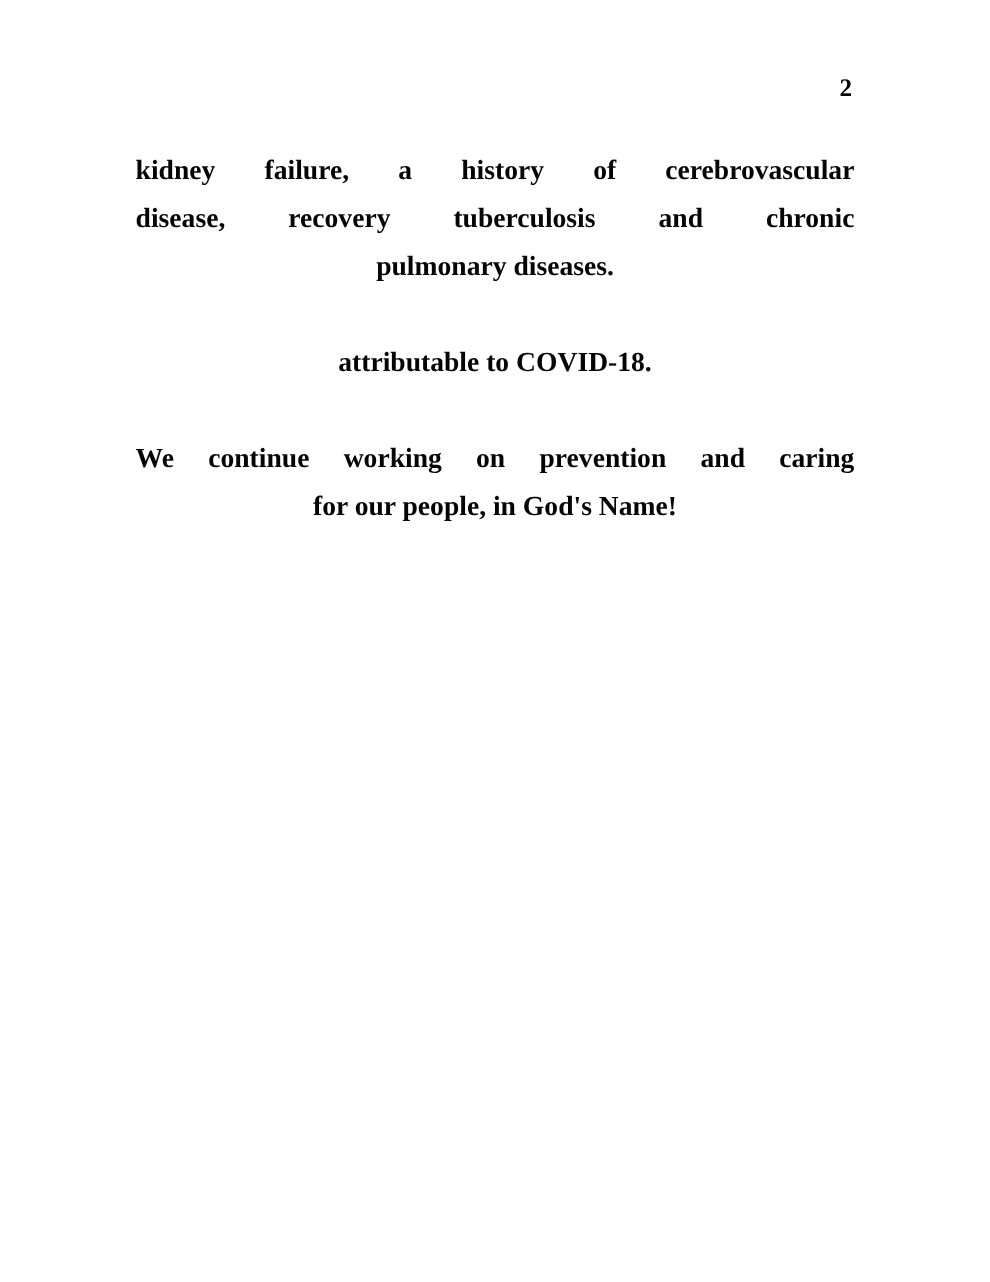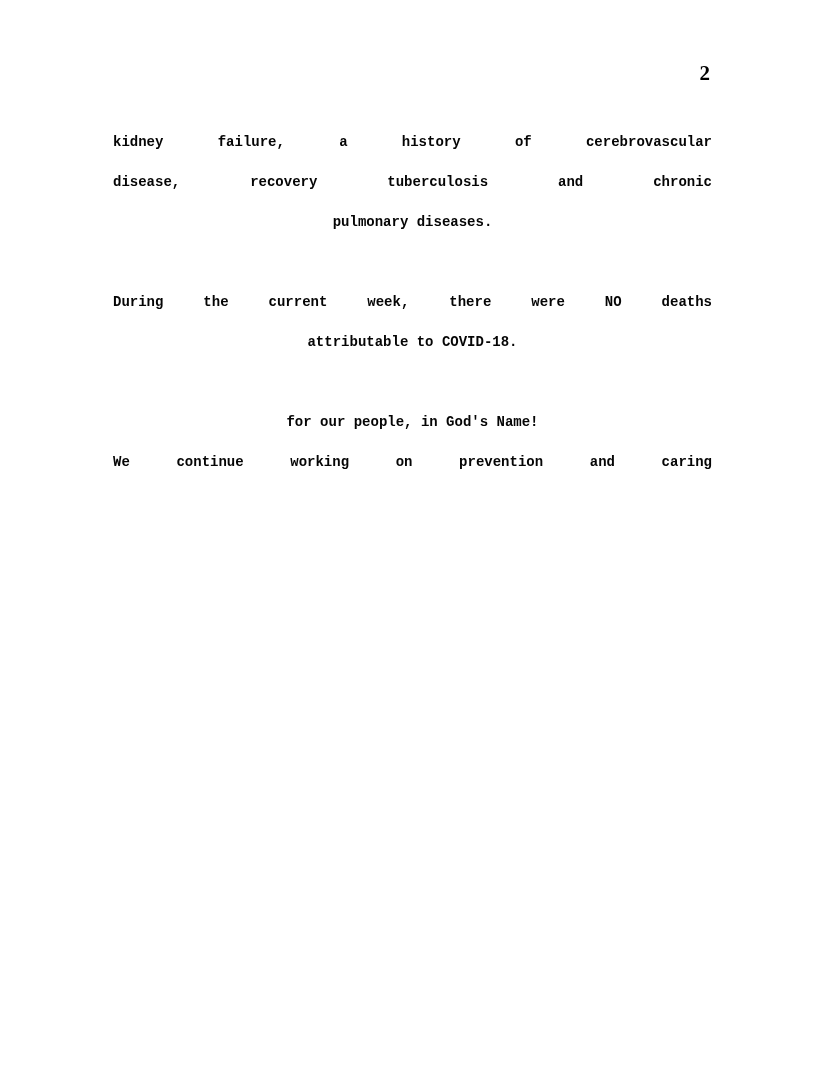--- a/index.html
+++ b/index.html
@@ -22,22 +22,22 @@
     font-size: 21px;
     font-weight: 700;
     color: #000000;
     line-height: 22px;
   }
   .body-text {
     position: absolute;
     left: 113px;
     top: 122px;
     width: 599px;
-    font-family: Liberation Mono, monospace;
-    font-size: 14px;
+    font-family: Liberation Serif, serif;
+    font-size: 23px;
     font-weight: 700;
     color: #050505;
     line-height: 40px;
   }
   .paragraph {
     margin: 0 0 40px 0;
   }
   .line {
     height: 40px;
   }
@@ -59,25 +59,24 @@
 
   <div class="body-text">
 
     <div class="paragraph">
       <div class="line justify">kidney failure, a history of cerebrovascular</div>
       <div class="line justify">disease, recovery tuberculosis and chronic</div>
       <div class="line last">pulmonary diseases.</div>
     </div>
 
     <div class="paragraph">
-      <div class="line justify">During the current week, there were NO deaths</div>
       <div class="line last">attributable to COVID-18.</div>
     </div>
 
 
     <div class="paragraph">
+      <div class="line justify">We continue working on prevention and caring</div>
       <div class="line last">for our people, in God's Name!</div>
-      <div class="line justify">We continue working on prevention and caring</div>
     </div>
 
   </div>
 
 </div>
 
 </body></html>

